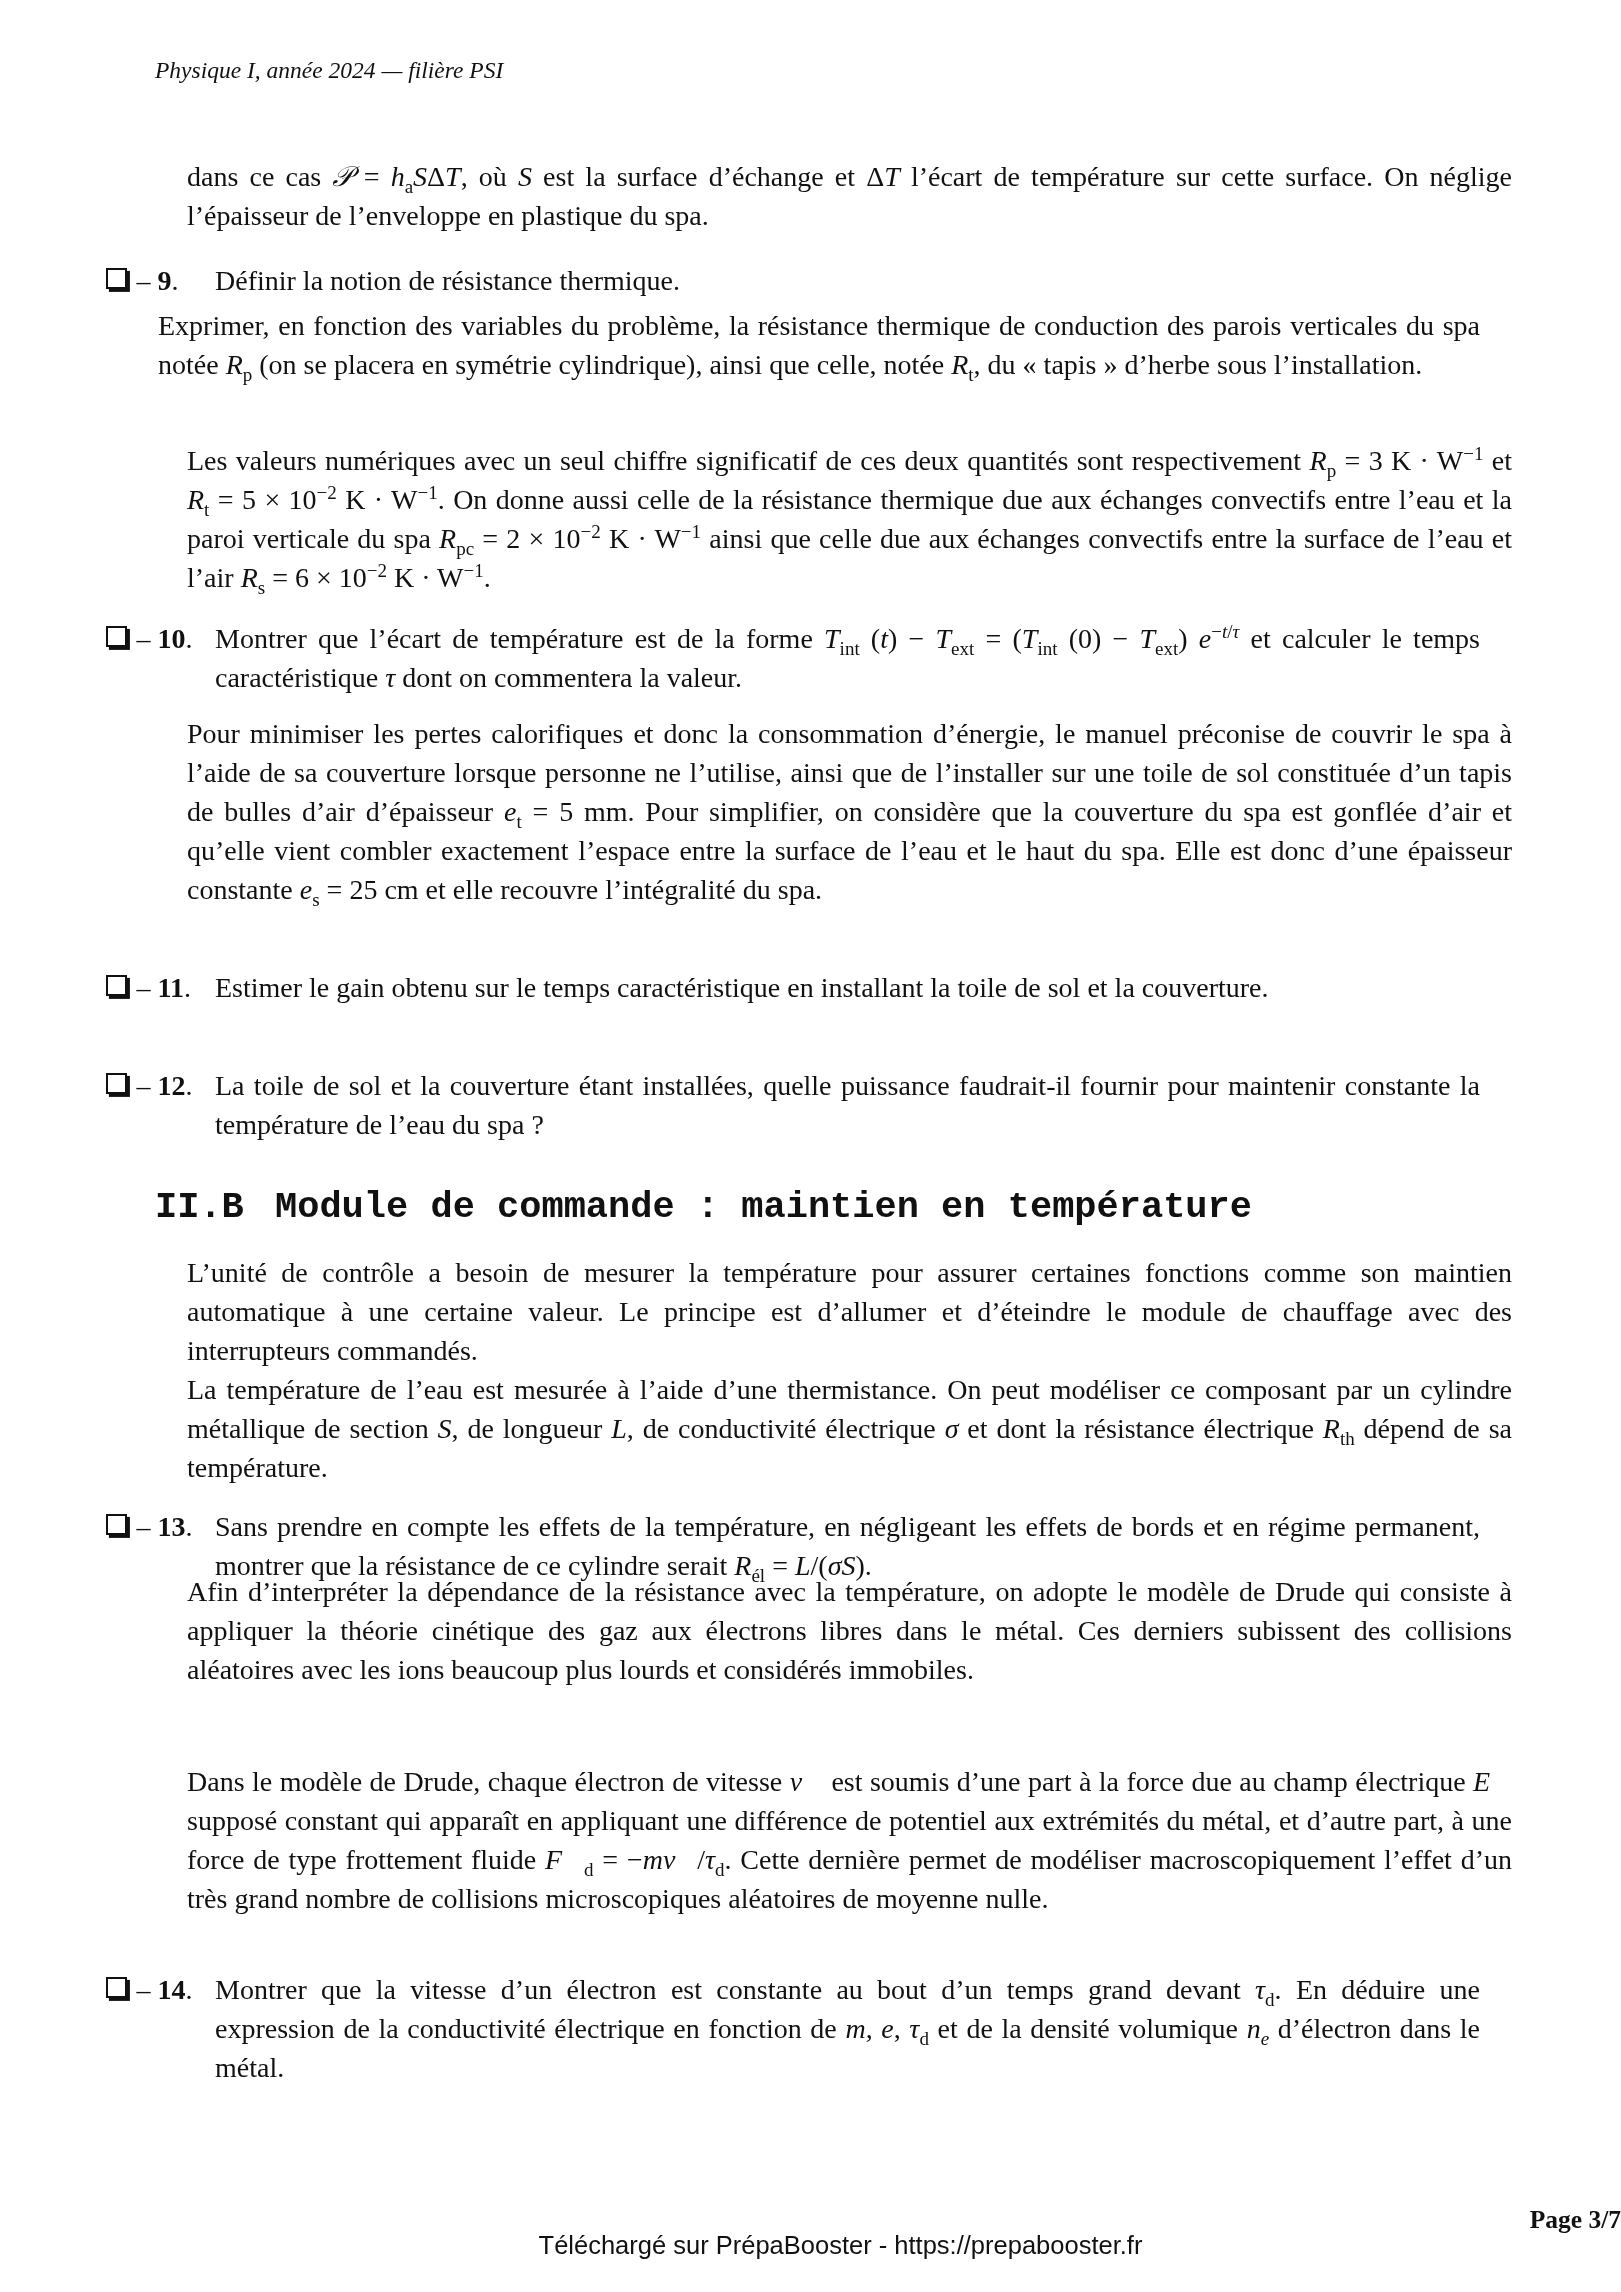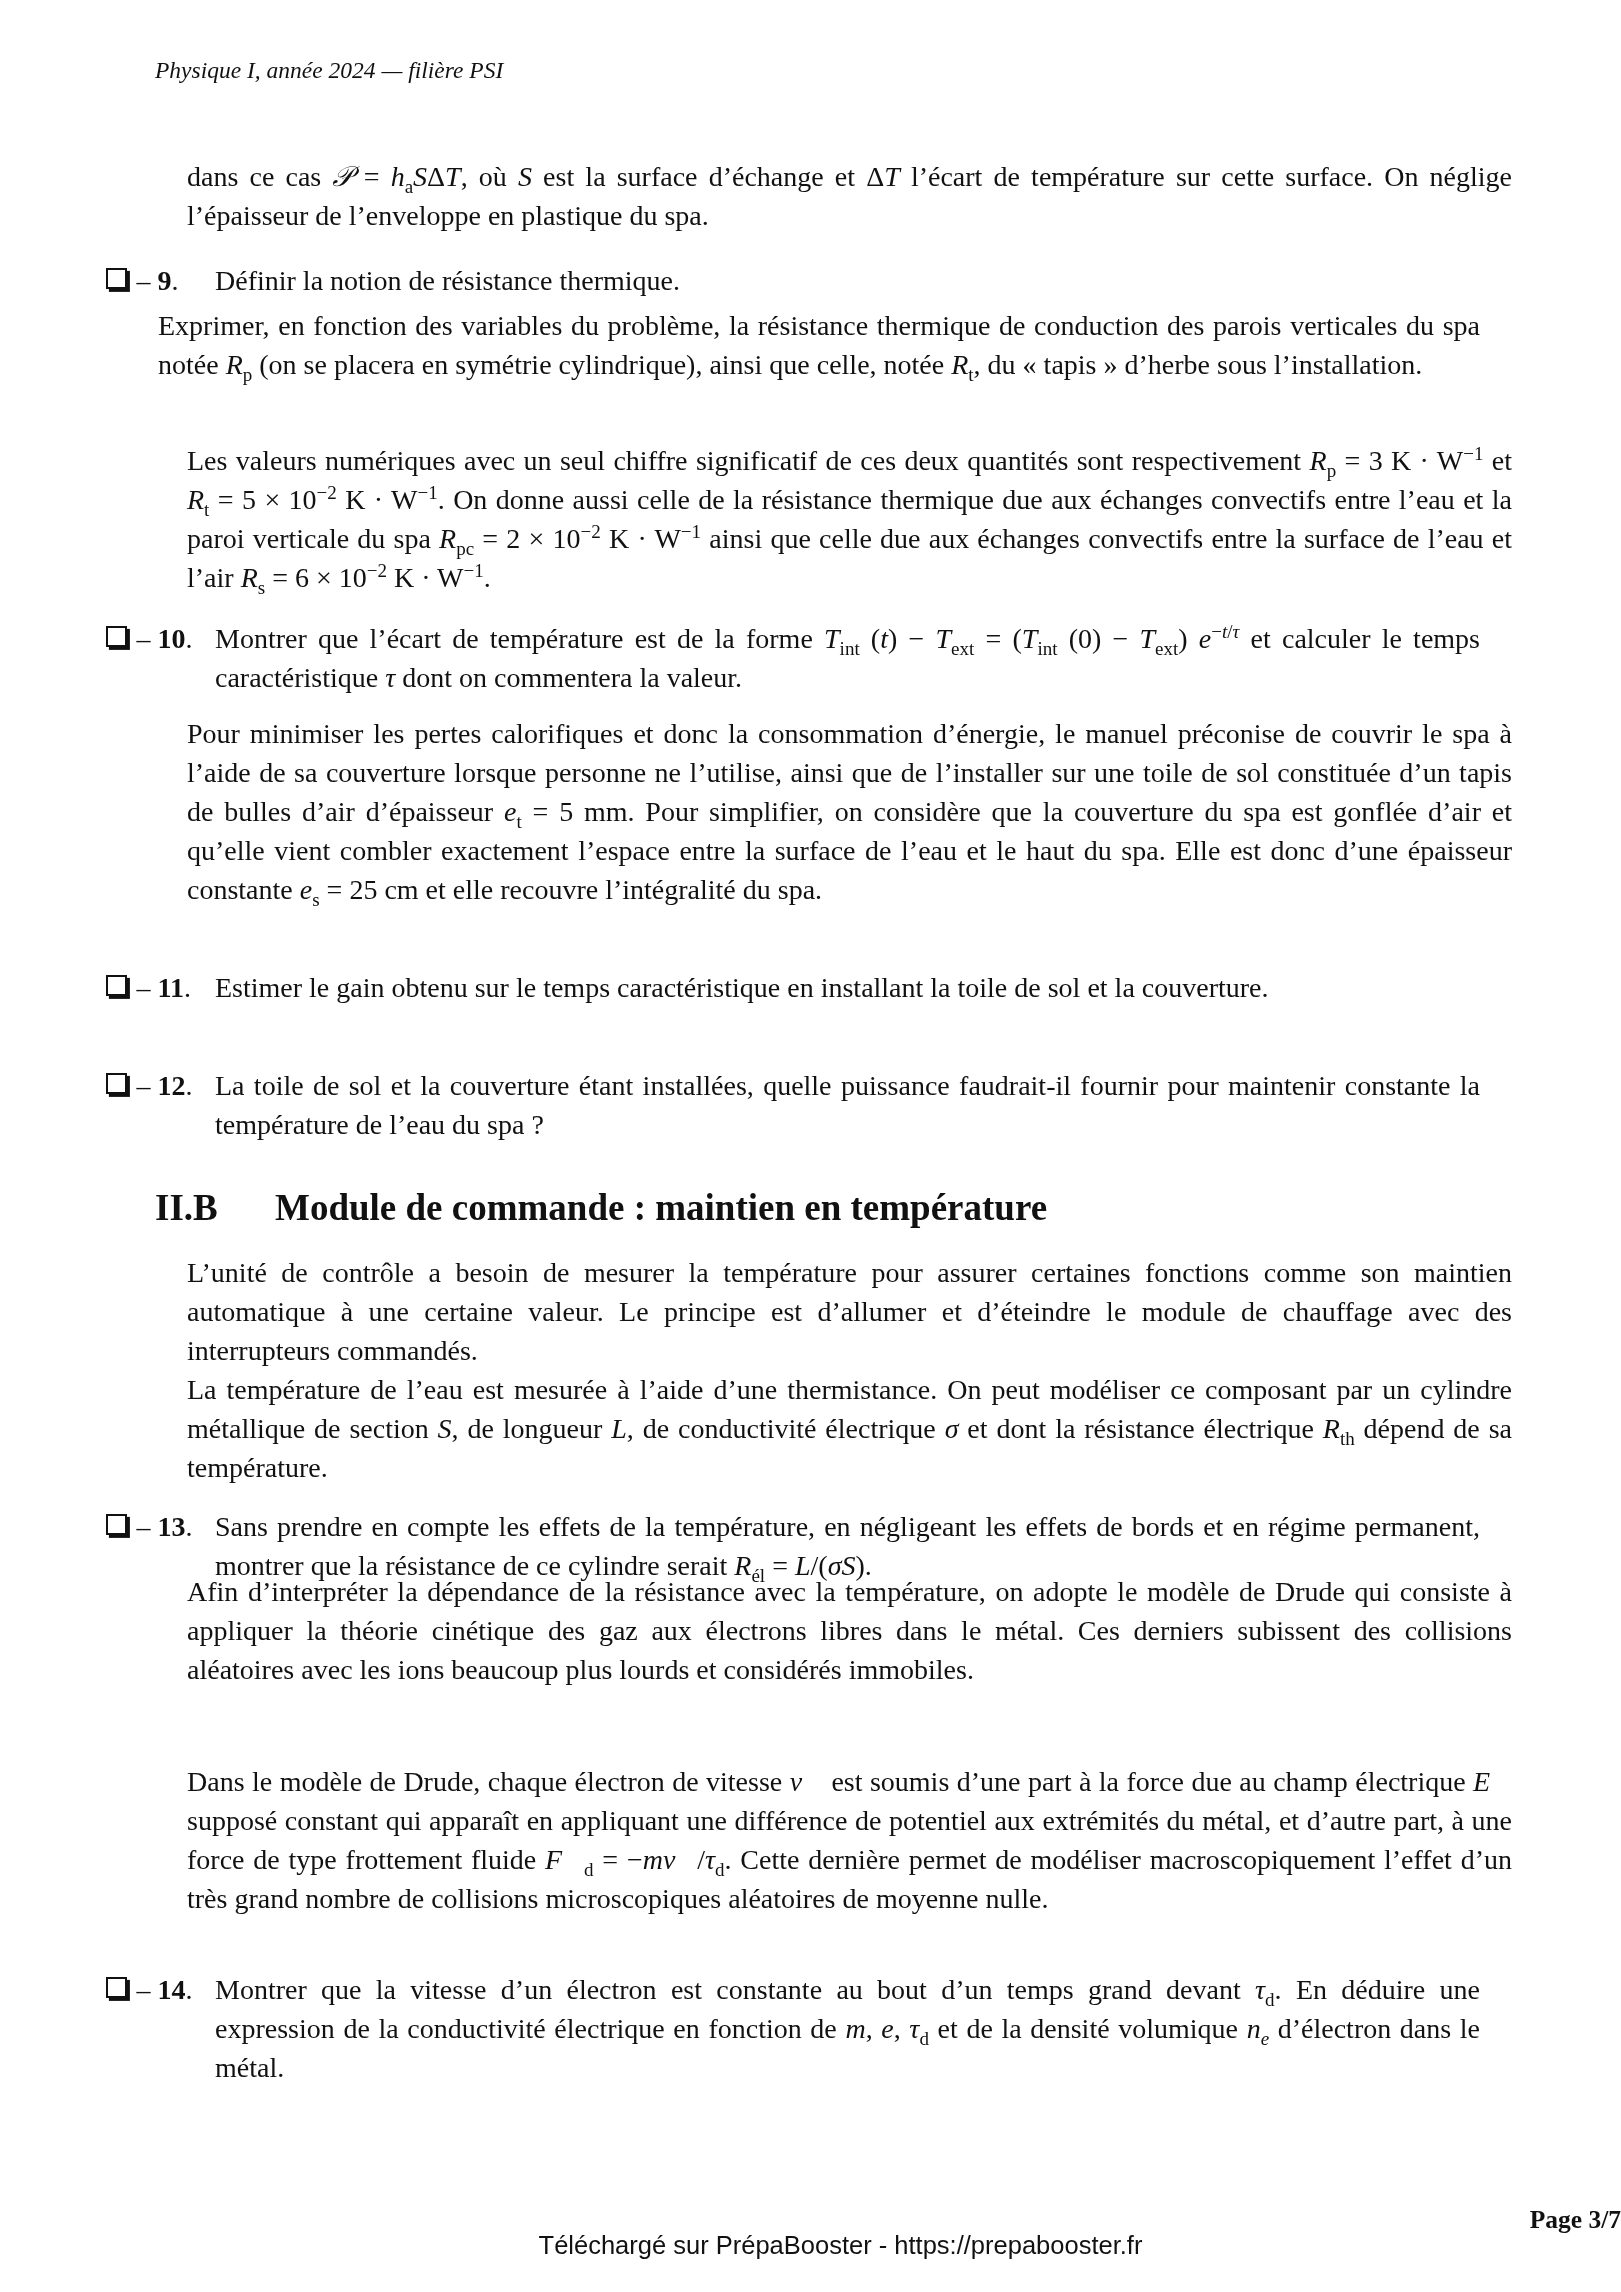--- a/index.html
+++ b/index.html
@@ -11,21 +11,21 @@
   .body-block { position: absolute; left: 155px; width: 1325px; font-family: "Liberation Serif", serif;
                 font-size: 28px; line-height: 39px; text-align: justify; margin-left: 32px; }
   .q { position: absolute; left: 106px; width: 1374px; font-family: "Liberation Serif", serif;
        font-size: 28px; line-height: 39px; }
   .q .marker { position: absolute; left: 0; top: 0; white-space: nowrap; }
   .q .qtext { margin-left: 109px; text-align: justify; }
   .q .sub { margin-left: 52px; text-align: justify; }
   .box { display: inline-block; width: 16.7px; height: 16.7px; border: 2px solid #111;
          box-shadow: 2.9px 2.9px 0 #111; vertical-align: 1px; margin-right: 9.8px; }
   .qnum { font-weight: bold; }
-  .sec { position: absolute; left: 155px; top: 1186px; font-family: Liberation Serif, serif;
+  .sec { position: absolute; left: 155px; top: 1186px; font-family: Liberation Mono, monospace;
          font-weight: bold; font-size: 37px; }
   .sec .num { display: inline-block; width: 120px; }
   .footer-page { position: absolute; left: 0; width: 1621px; top: 2205px; text-align: right;
                  font-family: "Liberation Serif", serif; font-weight: bold; font-size: 25.5px; }
   .footer-dl { position: absolute; left: 0; width: 1621px; top: 2231px; text-align: center;
                font-family: "Liberation Sans", sans-serif; font-size: 25.5px; margin-left: 30px; }
   i.m { font-style: italic; }
   sub, sup { font-size: 0.68em; line-height: 0; }
 </style>
 </head>

